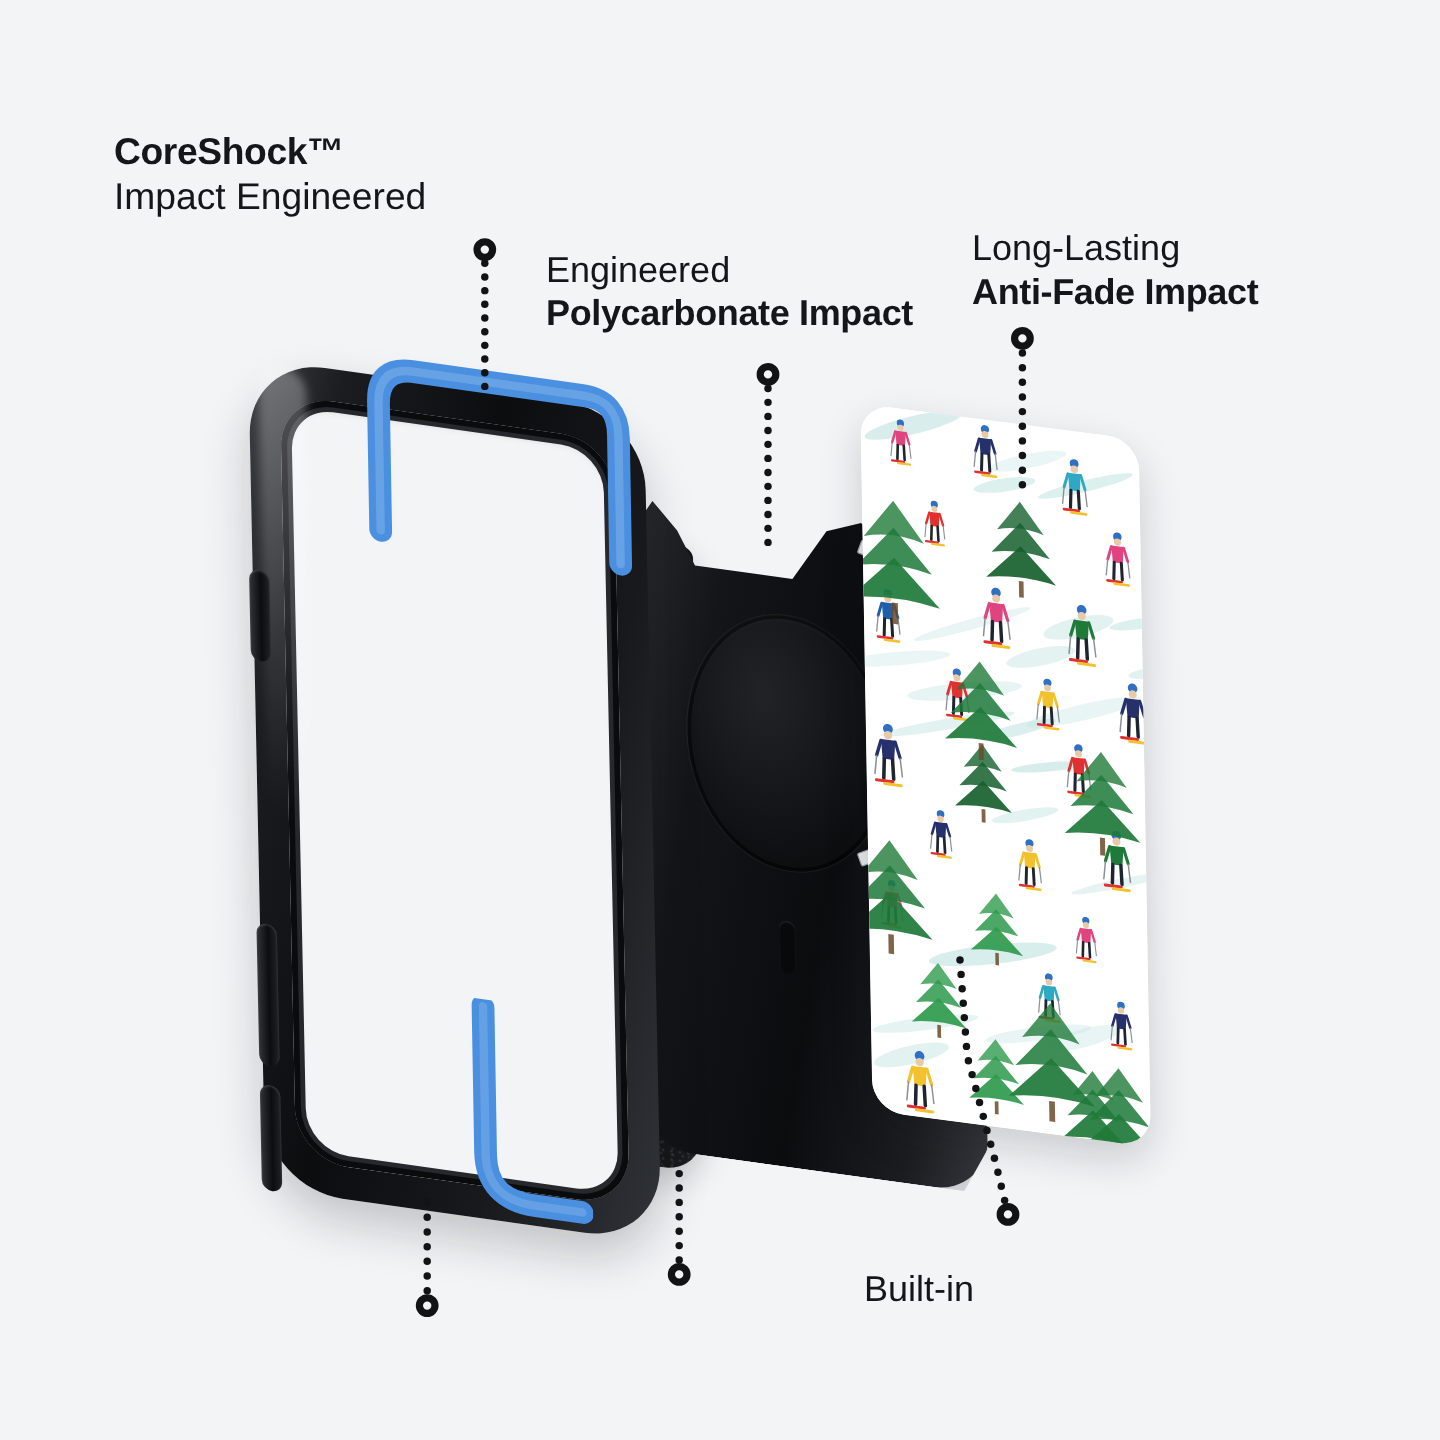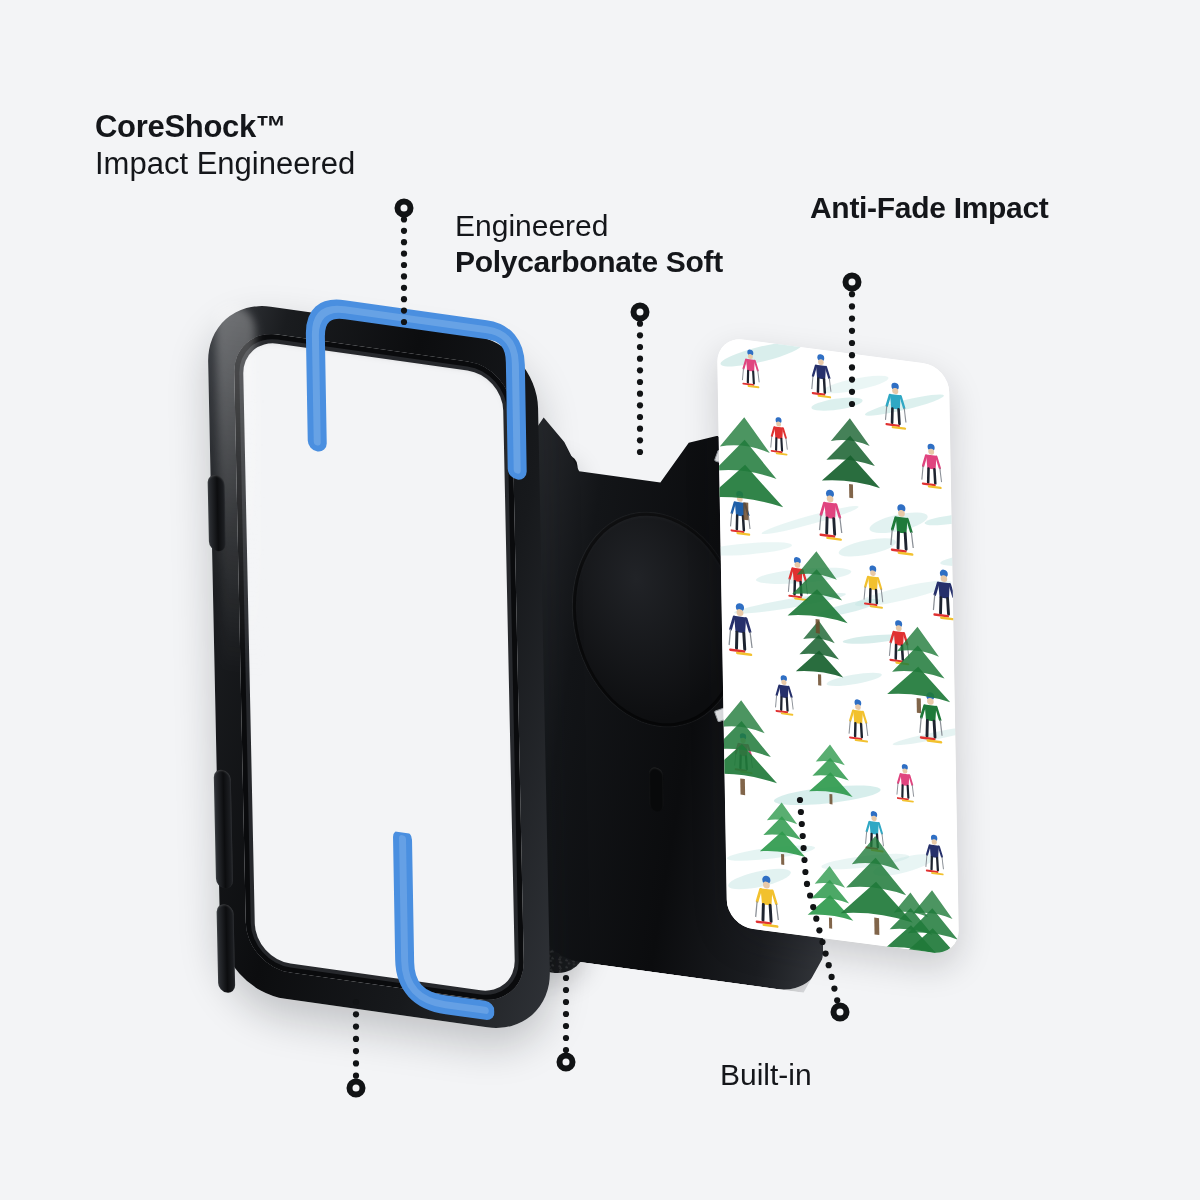--- a/index.html
+++ b/index.html
@@ -677,24 +677,25 @@
       </g>
   </svg>
 
   <div class="callout" id="co-coreshock">
     <span class="l1 bold">CoreShock™</span>
     <span class="l2 reg">Impact Engineered</span>
   </div>
 
   <div class="callout" id="co-poly">
     <span class="l1 reg">Engineered</span>
-    <span class="l2 bold">Polycarbonate Soft</span>
+    <span class="l2 bold">Polycarbonate Impact</span>
   </div>
 
   <div class="callout" id="co-print">
+    <span class="l1 reg">Long-Lasting</span>
     <span class="l2 bold">Anti-Fade Impact</span>
   </div>
 
 
 
   <div class="callout" id="co-n52">
     <span class="l1 reg">Built-in</span>
   </div>
 
 </div>

